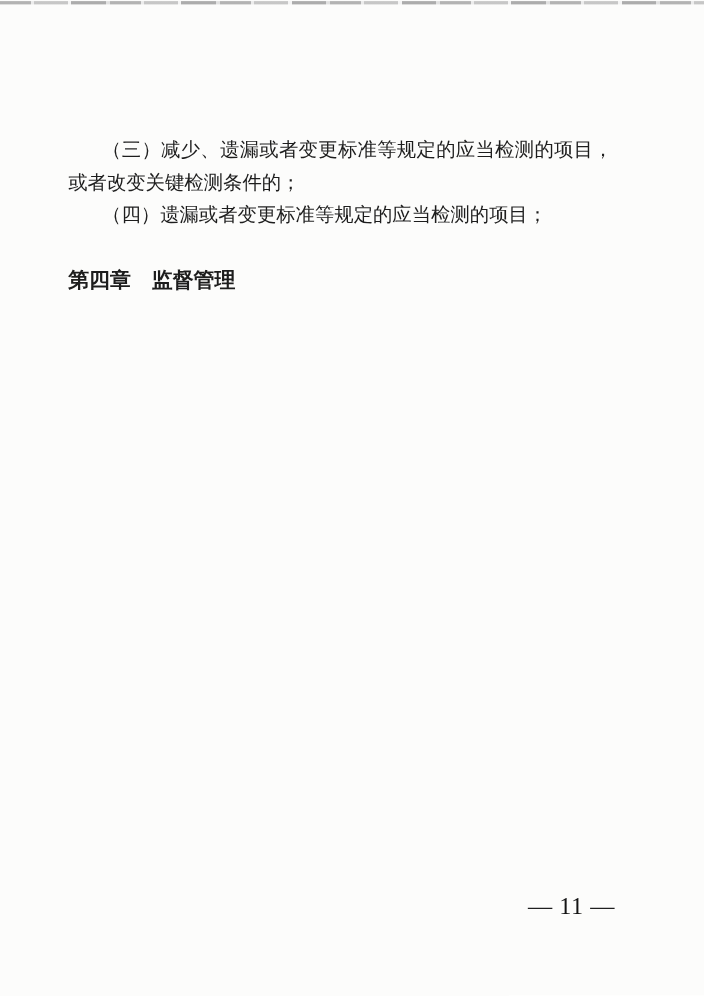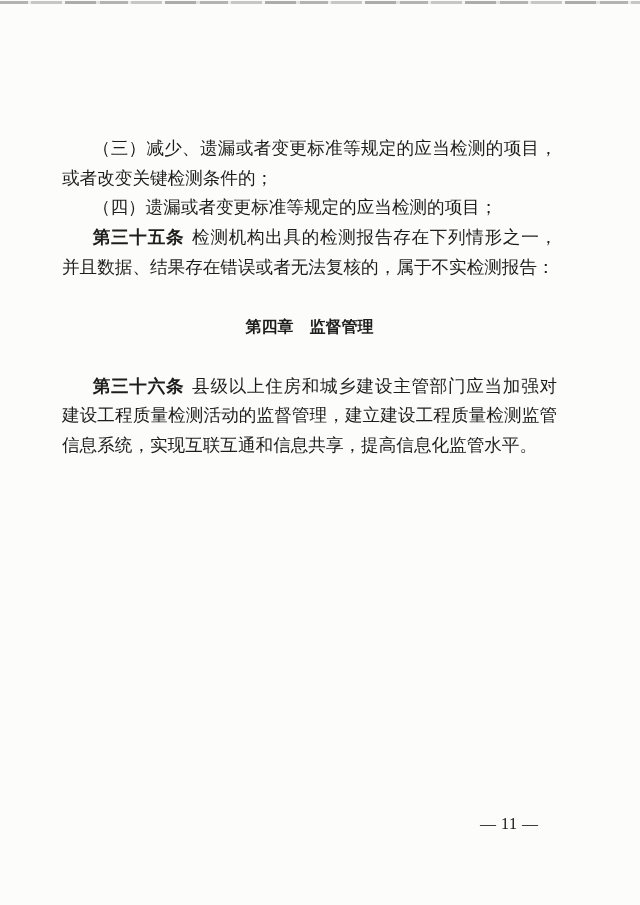--- a/index.html
+++ b/index.html
@@ -28,77 +28,74 @@
       #e9e9e9 28px, #e9e9e9 31px,
       #bdbdbd 31px, #bdbdbd 62px,
       #f3f3f3 62px, #f3f3f3 65px,
       #9e9e9e 65px, #9e9e9e 96px,
       #dcdcdc 96px, #dcdcdc 100px);
     opacity: 0.85;
   }
   .body-text {
     position: absolute;
     left: 62px;
-    top: 134px;
+    top: 122px;
     width: 495px;
     font-size: 17.6px;
     line-height: 29.7px;
     text-align: justify;
     letter-spacing: 0;
   }
   .body-text p {
     margin: 0;
     text-indent: 1.75em;
   }
   .lead {
     font-weight: bold;
     margin-right: 0.45em;
   }
   .chapter-heading {
     margin: 29.7px 0;
-    font-size: 16px;
+    font-size: 19px;
     line-height: 29.7px;
     font-weight: bold;
-    text-align: center;
     text-indent: 0;
   }
   .page-number {
     position: absolute;
     left: 480px;
     top: 814px;
-    font-size: 16px;
+    font-size: 22px;
     line-height: 20px;
     letter-spacing: 0.5px;
     color: #141414;
     white-space: nowrap;
   }
 </style>
 </head>
 <body>
 
 <div class="page">
 
   <div class="scan-strip"></div>
 
   <main class="body-text">
 
     <p><span>（三）减少、遗漏或者变更标准等规定的应当检测的项目，或者改变关键检测条件的；</span></p>
 
     <p><span>（四）遗漏或者变更标准等规定的应当检测的项目；</span></p>
 
 
-    <p><span class="lead">第三十五条</span><span>检测机构出具的检测报告存在下列情形之一，并且数据、结果存在错误或者无法复核的，属于不实检测报告：</span></p>
 
 
 
 
 
     <h2 class="chapter-heading">第四章　监督管理</h2>
 
-    <p><span class="lead">第三十六条</span><span>县级以上住房和城乡建设主管部门应当加强对建设工程质量检测活动的监督管理，建立建设工程质量检测监管信息系统，实现互联互通和信息共享，提高信息化监管水平。</span></p>
 
 
 
   </main>
 
   <div class="page-number">— 11 —</div>
 
 </div>
 
 </body></html>

